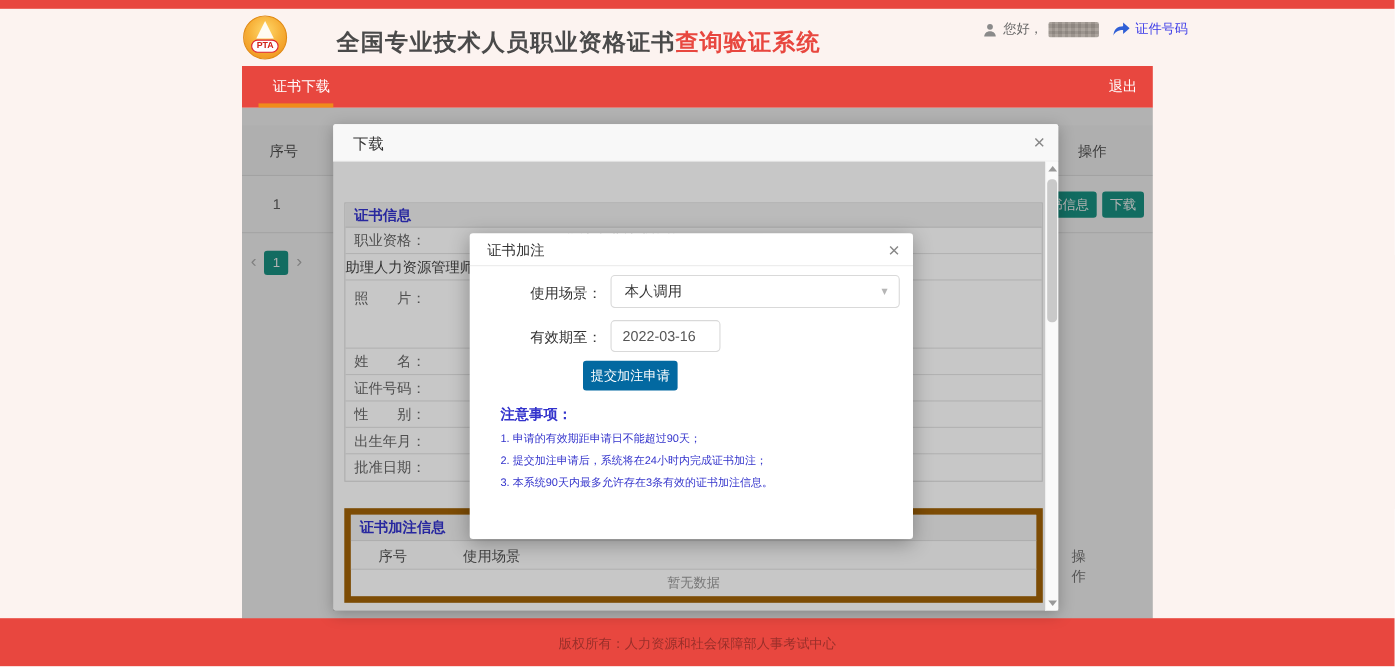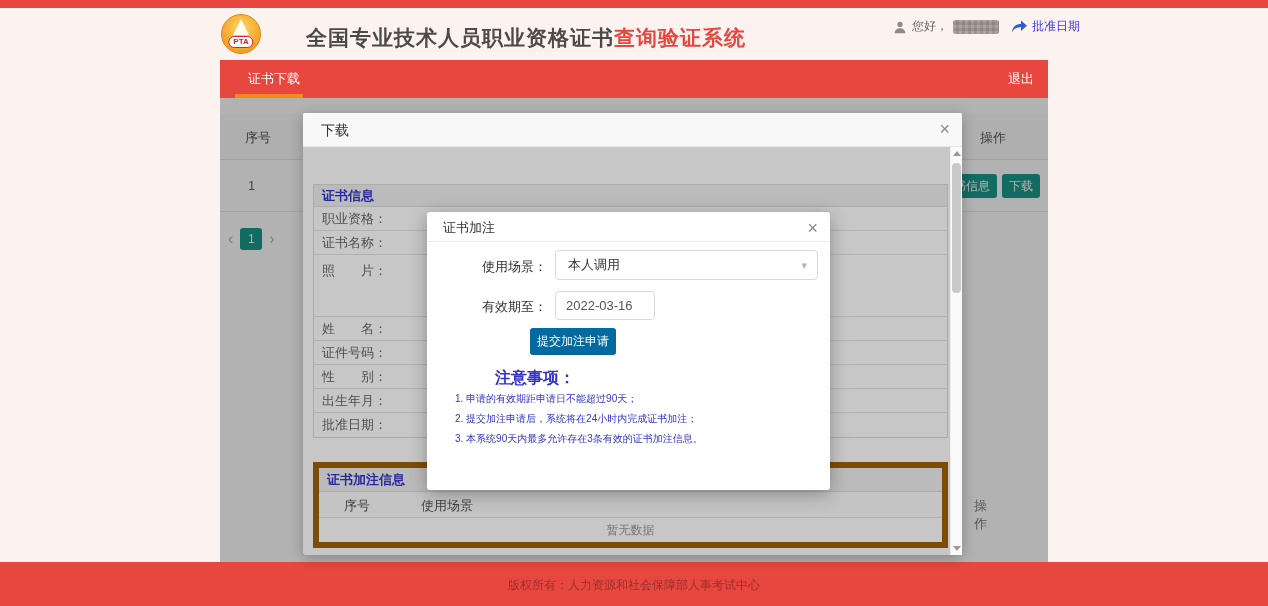--- a/index.html
+++ b/index.html
@@ -99,21 +99,21 @@
   .fa-label { position:absolute; left:20px; width:100px; text-align:right; font-size:13px; color:#333; }
   .lbl1 { top:46px; }
   .lbl2 { top:86px; }
   .fa-select { position:absolute; left:128px; top:38px; width:263px; height:30px; border:1px solid #d9d9d9;
                border-radius:4px; font-size:13px; color:#333; line-height:28px; padding-left:12px; cursor:pointer; background:#fff; }
   .caret { position:absolute; right:10px; top:0; color:#b6b6b6; font-size:11px; }
   .fa-input { position:absolute; left:128px; top:79px; width:100px; height:29px; border:1px solid #d9d9d9;
               border-radius:4px; font-size:13px; color:#555; padding-left:10px; font-family:"Liberation Sans",sans-serif; }
   .submit-btn { position:absolute; left:103px; top:116px; width:86px; height:27px; background:#0369a1; color:#fff;
                 border:none; border-radius:3px; font-size:12px; cursor:pointer; }
-  .notes-title { position:absolute; left:28px; top:156px; font-size:16px; font-weight:bold; color:#3333cc;margin-left:40px; }
+  .notes-title { position:absolute; left:28px; top:156px; font-size:13px; font-weight:bold; color:#3333cc; }
   .note { position:absolute; left:28px; font-size:10px; color:#3333cc; }
   .n1 { top:180px; } .n2 { top:200px; } .n3 { top:220px; }
 
   
   .footer { position:absolute; left:0; top:562px; width:1268px; height:44px; background:#e8473f; }
   .footer-text { position:absolute; width:100%; top:15px; text-align:center; font-size:12px; color:rgba(0,0,0,.35); }
 </style>
 </head>
 <body>
 
@@ -132,21 +132,21 @@
     <div class="user-area">
       <svg class="user-ic" viewBox="0 0 16 16">
         <circle cx="8" cy="5" r="3" fill="#8a8a8a"></circle>
           <path d="M2 15c0-3.3 2.7-5.5 6-5.5s6 2.2 6 5.5z" fill="#8a8a8a"></path>
       </svg>
       <span class="greeting">您好，</span>
       <span class="mosaic"></span>
       <svg class="share-ic" viewBox="0 0 20 16">
         <path d="M12 0 L20 7 L12 14 L12 9 C5 9 2 12 0 16 C1 8 5 4.6 12 4.5 Z" fill="#2f5fd6"></path>
       </svg>
-      <a href="#" class="verify-link">批准日期</a>
+      <a href="#" class="verify-link">证件号码</a>
     </div>
   </div>
 
   <div class="nav">
     <div class="nav-tab">证书下载</div>
     <div class="nav-underline"></div>
     <div class="nav-logout">退出</div>
   </div>
 
   <div class="content">
@@ -174,21 +174,20 @@
     </div>
     <div class="modal-dl-body">
 
       <div class="cert-table">
         <div class="sec-row">证书信息</div>
         <div class="ci-row">
           <div class="ci-label">职业资格：</div>
           <div class="ci-value">经济专业技术资格</div>
         </div>
         <div class="ci-row">
-          <div class="ci-label">证书名称：</div>
           <div class="ci-value">助理人力资源管理师</div>
         </div>
         <div class="ci-row tall">
           <div class="ci-label">照　　片：</div>
           <div class="ci-value"></div>
         </div>
         <div class="ci-row">
           <div class="ci-label">姓　　名：</div>
           <div class="ci-value"></div>
         </div>

